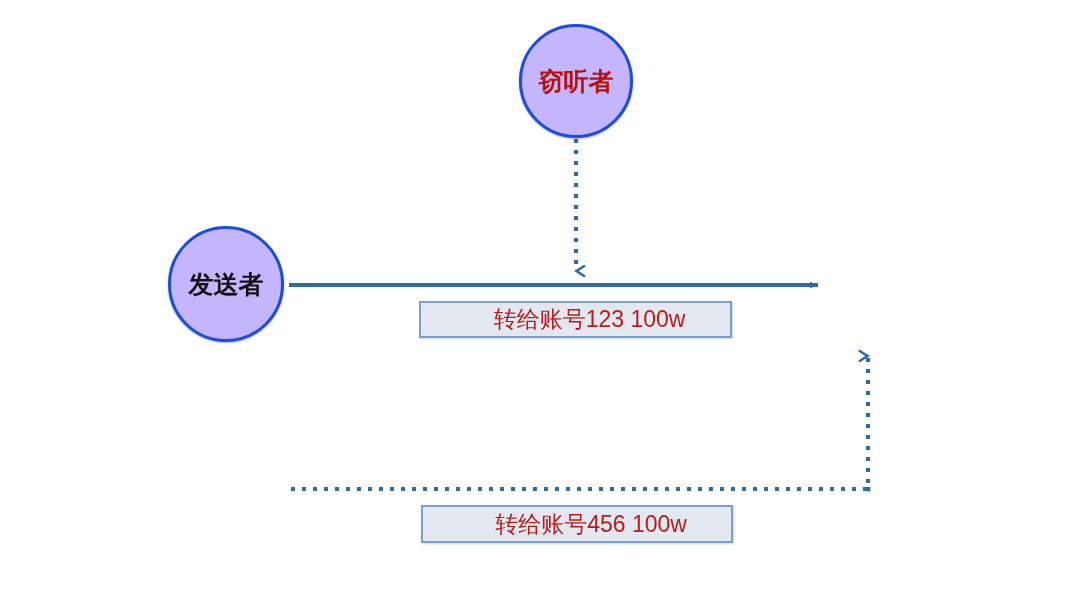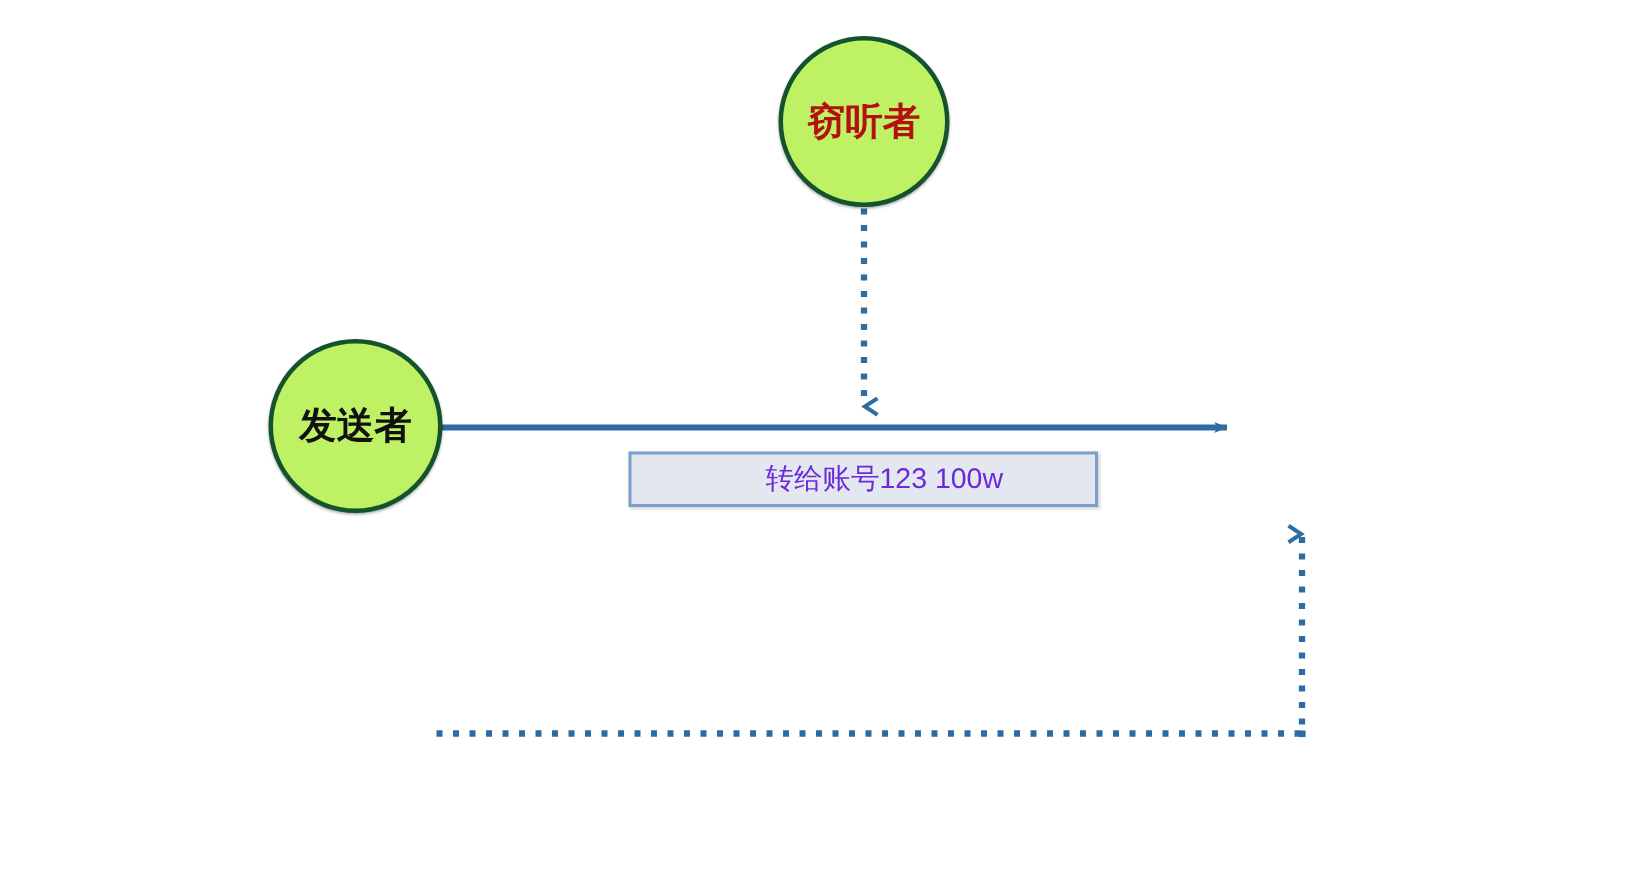--- a/index.html
+++ b/index.html
@@ -8,22 +8,22 @@
     background:#ffffff;
     font-family:"Liberation Sans","DejaVu Sans",sans-serif;
     overflow:hidden;
   }
   #canvas{position:relative;width:1088px;height:594px;}
   #wires{position:absolute;left:0;top:0;width:1088px;height:594px;}
 
   .node{
     position:absolute;
     border-radius:50%;
-    background:#bef264;
-    border:3px solid #14532d;
+    background:#c4b5fd;
+    border:3px solid #1d4ed8;
     box-sizing:border-box;
     display:flex;align-items:center;justify-content:center;
     box-shadow:0 1px 2px rgba(0,0,0,.35);
   }
   .node .node-label{
     font-size:25px;
     font-weight:bold;
     letter-spacing:0px;
     line-height:1;
     white-space:nowrap;
@@ -34,22 +34,22 @@
 
   .msgbox{
     position:absolute;
     background:#e2e7f0;
     border:2px solid #7ba0cc;
     box-sizing:border-box;
     display:flex;align-items:center;justify-content:center;
     box-shadow:1px 1px 2px rgba(0,0,0,.18);
   }
   .msgbox .msg-text{
-    font-size:19px;
-    color:#6d28d9;
+    font-size:23px;
+    color:#b91c1c;
     white-space:nowrap;
     line-height:1;
     margin-left:28px;
   }
 </style>
 </head>
 <body>
 
 <div id="canvas">
 
@@ -68,28 +68,31 @@
 
     <line x1="289" y1="285" x2="818" y2="285" stroke="#2e6da4" stroke-width="4" marker-end="url(#arrow-solid)"></line>
 
     <line x1="576" y1="139" x2="576" y2="271" stroke="#2e6da4" stroke-width="4.2" stroke-linecap="butt" stroke-dasharray="4 7" marker-end="url(#arrow-open-down)"></line>
 
     <path d="M291,489 L868,489 L868,356" fill="none" stroke="#2e6da4" stroke-width="4.2" stroke-linecap="butt" stroke-dasharray="4 7" marker-end="url(#arrow-open-up)"></path>
 
     <rect x="866" y="487" width="4.4" height="4.4" fill="#2e6da4"></rect>
   </svg>
 
-  <div class="node" style="left:179px;top:226px;width:116px;height:116px;">
+  <div class="node" style="left:168px;top:226px;width:116px;height:116px;">
     <span class="node-label lbl-dark">发送者</span>
   </div>
 
   <div class="node" style="left:519px;top:24px;width:114px;height:114px;">
     <span class="node-label lbl-red">窃听者</span>
   </div>
 
 
 
   <div class="msgbox" style="left:419px;top:301px;width:313px;height:37px;">
     <span class="msg-text">转给账号123 100w</span>
   </div>
 
+  <div class="msgbox" style="left:421px;top:505px;width:312px;height:38px;">
+    <span class="msg-text">转给账号456 100w</span>
+  </div>
 
 </div>
 
 </body></html>

